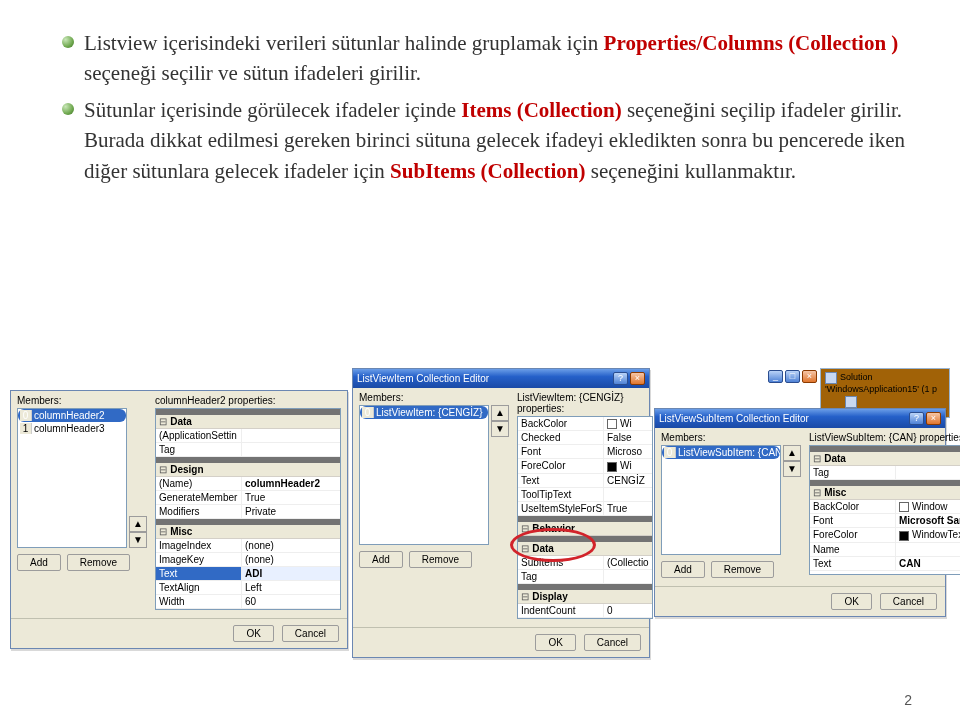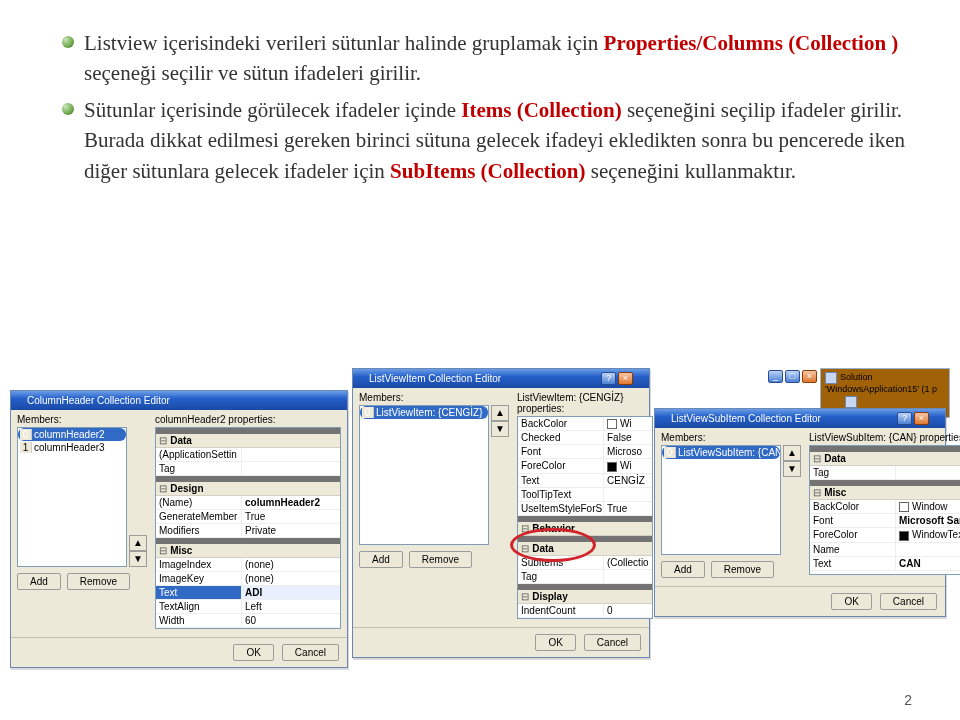--- a/index.html
+++ b/index.html
@@ -66,21 +66,21 @@
     font-family: Tahoma, sans-serif;
     font-size: 10px;
     color: #000;
   }
   .titlebar {
     height: 19px;
     background: linear-gradient(#6b9ee8, #2560c9 40%, #1a4aa6);
     color: #fff;
     display: flex;
     align-items: center;
-    padding: 0 16px;
+    padding: 0 4px;
     font-size: 10px;
     justify-content: space-between;
   }
   .titlebar .tbtns { display:flex; gap:2px; }
   .tbtn {
     width: 15px; height: 13px;
     background: linear-gradient(#f6c6a6,#e0762e);
     border: 1px solid #8b3a00;
     border-radius: 2px;
     font-size: 9px; line-height: 11px; text-align: center; color:#fff;
@@ -168,23 +168,20 @@
     <span class="tbtn blue">_</span>
     <span class="tbtn blue">□</span>
     <span class="tbtn">×</span>
   </div>
   <div class="solex">
     <div class="node">Solution 'WindowsApplication15' (1 p</div>
     <div class="node" style="margin-left:20px;">WindowsApplication15</div>
   </div>
 
   <div class="win" style="left:0; top:22px; width:338px;">
-    <div class="titlebar">
-      <span>ColumnHeader Collection Editor</span>
-    </div>
     <div class="winbody">
       <div class="cols">
         <div style="width:130px;">
           <div class="lbl">Members:</div>
           <div style="display:flex; gap:2px;align-items:flex-end;">
             <div class="listbox">
               <div class="row sel"><span class="rownum">0</span><span>columnHeader2</span></div>
               <div class="row"><span class="rownum">1</span><span>columnHeader3</span></div>
             </div>
             <div>

